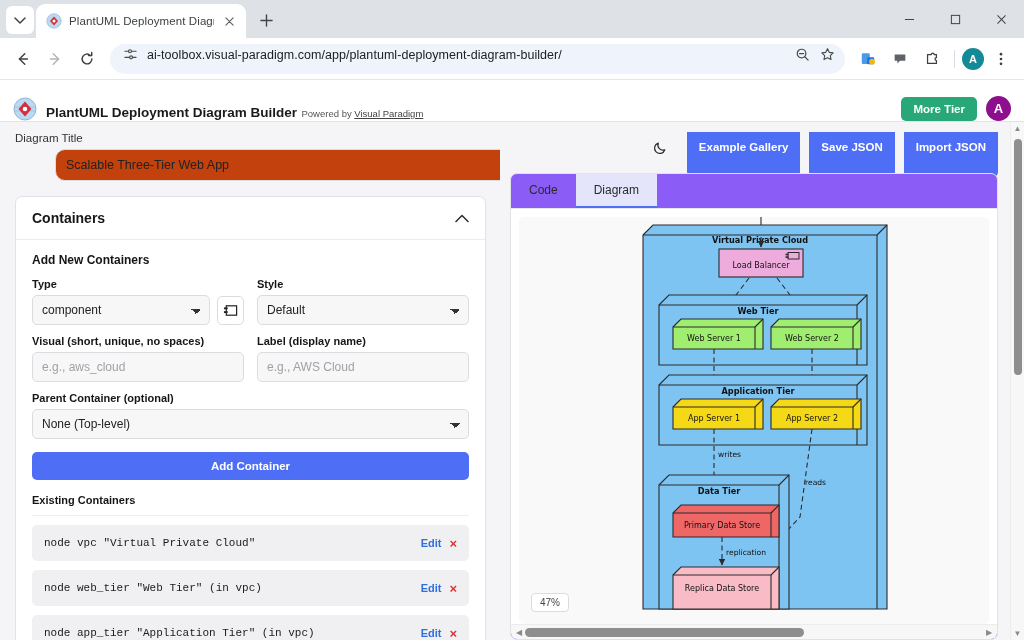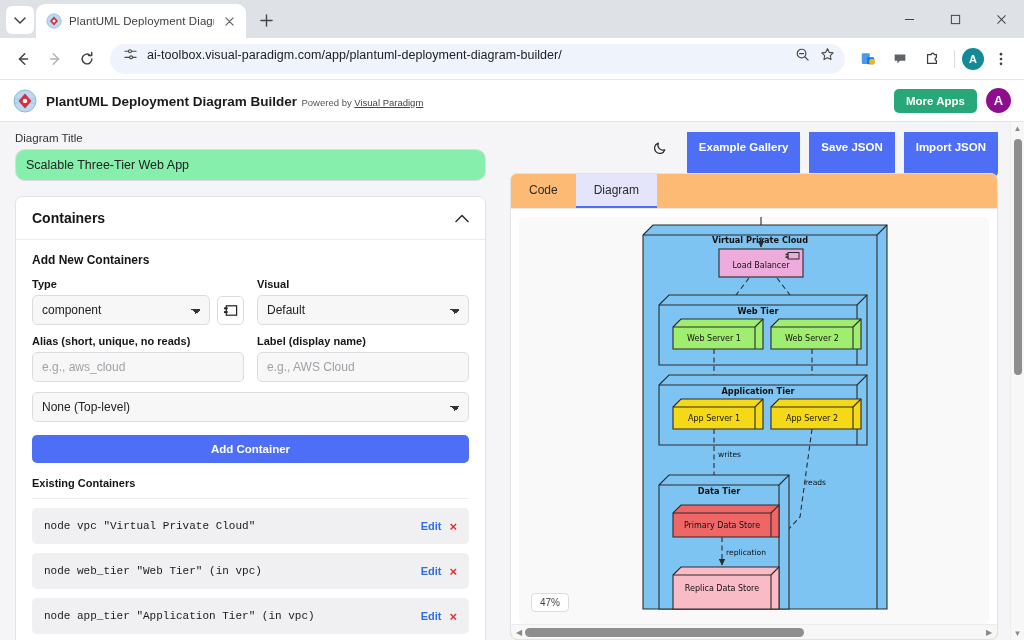--- a/index.html
+++ b/index.html
@@ -67,21 +67,21 @@
   .oic svg { width:15px; height:15px; }
   .tbsep { width:1px; height:18px; background:#d8dce3; margin:0 5px; }
   .avatar-chrome {
     width:22px; height:22px; border-radius:50%; background:#148a96; color:#fff;
     font-size:11px; display:flex; align-items:center; justify-content:center;
     cursor:pointer; flex:0 0 22px; font-weight:600;
   }
 
   
   .appheader {
-    height:42px; background:#fff; display:flex; align-items:center;
+    height:42px; background:#fff; display:flex; align-items:flex-end;
     padding:0 13px; border-bottom:1px solid #e3e3e3; flex:0 0 42px; gap:9px;
   }
   .logo { width:24px; height:24px; position:relative; flex:0 0 24px; }
   .apptitles { flex:1 1 auto; }
   .apptitle { font-size:13.5px; font-weight:bold; color:#1b1b1b; line-height:1.15; }
   .appsub { font-size:9.5px; color:#555; line-height:1.3; }
   .appsub a { color:#444; text-decoration:underline; }
   .more-apps {
     background:#28a878; color:#fff; font-size:11.5px; font-weight:bold;
     padding:6px 12px; border-radius:5px; cursor:pointer; border:none;
@@ -94,22 +94,23 @@
 
   
   .page { flex:1 1 auto; display:flex; background:#f5f5f7; position:relative; overflow:hidden; }
   .pageinner { flex:1 1 auto; display:flex; padding:10px 0 0 0; gap:0; overflow:hidden; }
 
   
   .leftcol { width:500px; flex:0 0 500px; padding:0 14px 0 15px; overflow:hidden; }
   .field-label { font-size:11.5px; color:#333; margin-bottom:5px; display:block; font-weight:400;}
   .title-input {
     width:100%; height:32px; border:1px solid #dcdce0; border-radius:10px;
-    background:#86efac; padding:0 10px; font-size:12.5px; color:#222;
+    background:#c2410c; padding:0 10px; font-size:12.5px; color:#222;
     font-family:"Liberation Sans", sans-serif;
+    margin-left:40px;
   }
   .card {
     margin-top:15px; background:#fff; border:1px solid #e2e2e6; border-radius:7px;
     overflow:hidden;
   }
   .card-head {
     height:43px; display:flex; align-items:center; justify-content:space-between;
     padding:0 16px; border-bottom:1px solid #ececf0; cursor:pointer;
   }
   .card-head h2 { font-size:14px; font-weight:bold; color:#161616; }
@@ -158,21 +159,21 @@
   .rightcol { flex:1 1 auto; padding:0 26px 0 10px; display:flex; flex-direction:column; overflow:hidden;}
   .actions { display:flex; align-items:center; justify-content:flex-end; gap:9px; height:30px; }
   .moon { width:22px; height:22px; display:flex; align-items:center; justify-content:center; cursor:pointer; margin-right:6px;}
   .moon svg { width:15px; height:15px; }
   .pill {
     background:#4d6ef5; color:#fff; font-size:11.5px; font-weight:bold;
     border:none; border-radius:5px; padding:24px 12px; cursor:pointer;
     font-family:"Liberation Sans", sans-serif; white-space:nowrap;
   }
   .panel {
-    margin-top:11px; background:#fdba74; border:1px solid #e2e2e6; border-radius:7px;
+    margin-top:11px; background:#8b5cf6; border:1px solid #e2e2e6; border-radius:7px;
     flex:1 1 auto; display:flex; flex-direction:column; overflow:hidden;
   }
   .tabsbar {
     height:35px; border-bottom:1px solid #e8e8ec; display:flex;
     align-items:stretch; padding-right:8px; position:relative;
   }
   .ptab {
     padding:0 18px; display:flex; align-items:center; font-size:12px;
     color:#2b2b2b; cursor:pointer; border-bottom:2px solid transparent;
   }
@@ -335,21 +336,21 @@
           <circle cx="12" cy="12" r="11" fill="#bcd9f0" stroke="#8fb8da" stroke-width="1"></circle>
           <path d="M2 10h20M2 14h20" stroke="#9cc4e4" stroke-width="0.8"></path>
           <path d="M5.5 12 L12 4.5 L18.5 12 L12 19.5 Z" fill="#d32f3c"></path>
           <circle cx="12" cy="12" r="2.3" fill="#fff"></circle>
         </svg>
     </span>
     <span class="apptitles">
       <span class="apptitle">PlantUML Deployment Diagram Builder</span>
       <span class="appsub"><span>Powered by </span><a href="#">Visual Paradigm</a></span>
     </span>
-    <button class="more-apps">More Apps</button>
+    <button class="more-apps">More Tier</button>
     <div class="avatar-app">A</div>
   </div>
 
   <div class="page">
     <div class="pageinner">
 
       <div class="leftcol">
         <label class="field-label">Diagram Title</label>
         <input class="title-input" value="Scalable Three-Tier Web App" style="">
 
@@ -375,39 +376,40 @@
                   <div class="icon-btn">
                     <svg viewBox="0 0 16 13">
                         <rect x="3.5" y="1.5" width="11" height="10" fill="none" stroke="#222" stroke-width="1.3"></rect>
                         <rect x="1" y="3.2" width="4" height="2" fill="#222"></rect>
                         <rect x="1" y="7.2" width="4" height="2" fill="#222"></rect>
                       </svg>
                   </div>
                 </div>
               </div>
               <div class="col">
-                <label class="lbl">Visual</label>
+                <label class="lbl">Style</label>
                 <select class="sel">
                   <option>Default</option>
                 </select>
               </div>
             </div>
 
             <div class="row2 mt10">
               <div class="col">
-                <label class="lbl">Alias (short, unique, no reads)</label>
+                <label class="lbl">Visual (short, unique, no spaces)</label>
                 <input class="txt" placeholder="e.g., aws_cloud" style="">
               </div>
               <div class="col">
                 <label class="lbl">Label (display name)</label>
                 <input class="txt" placeholder="e.g., AWS Cloud" style="">
               </div>
             </div>
 
             <div class="mt10">
+              <label class="lbl">Parent Container (optional)</label>
               <select class="sel">
                 <option>None (Top-level)</option>
               </select>
             </div>
 
             <button class="add-btn">Add Container</button>
 
             <div class="existing-title">Existing Containers</div>
 
             <div class="cont-row">

